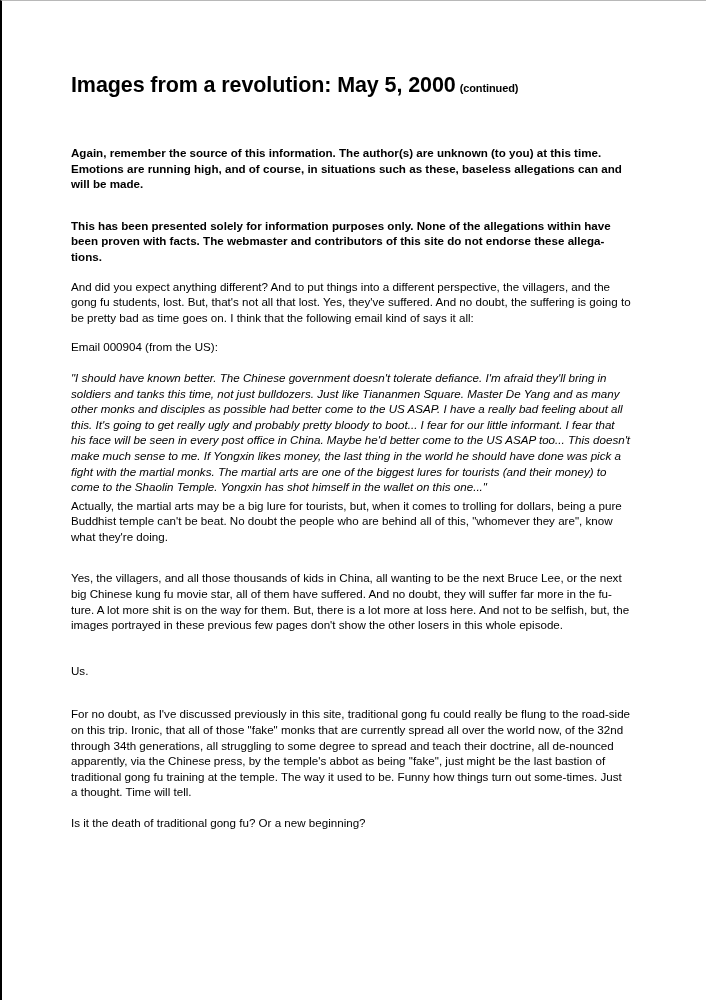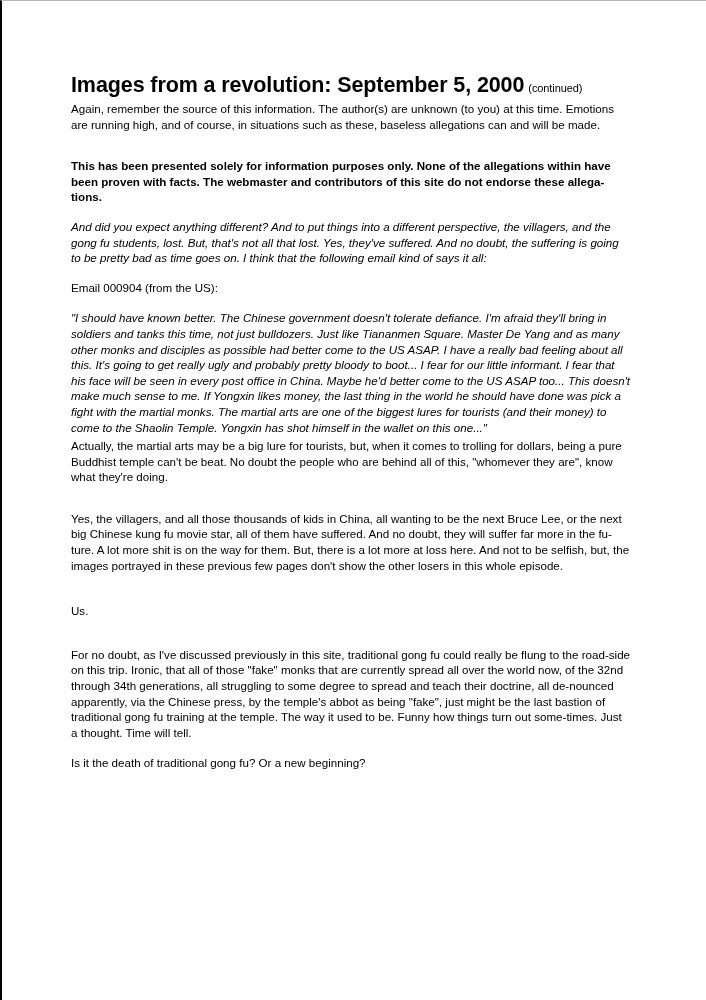--- a/index.html
+++ b/index.html
@@ -12,42 +12,42 @@
       border-left: 2px solid #000; border-top: 1px solid #b8b8b8;
       box-sizing: border-box;
     }
     .content {
       position: absolute; left: 71px; top: 72px; width: 560px;
     }
     h1 {
       margin: 0; font-size: 21.5px; font-weight: bold; letter-spacing: -0.1px;
       line-height: 26px;
     }
-    h1 .cont { font-size: 11px; font-weight: normal; margin-left: 4px; }
+    h1 .cont { font-size: 11px; font-weight: bold; margin-left: 4px; }
     p { margin: 0; font-size: 11.6px; line-height: 15.6px; }
-    .warn { font-weight: normal; }
+    .warn { font-weight: bold; margin-top: 44px; }
     .disclaimer { font-weight: bold; margin-top: 26px; }
     h2 { margin: 13px 0 0 0; font-size: 15px; font-weight: normal; letter-spacing: 0.2px; line-height: 20px; }
-    .p1 { margin-top: 14px; font-style: italic; }
+    .p1 { margin-top: 14px; }
     .email-label { margin-top: 14px; }
     .quote { font-style: italic; margin-top: 15px; }
     .p2 { margin-top: 3px; }
     .p3 { margin-top: 26px; }
     .p4 { margin-top: 30px; }
     .p5 { margin-top: 28px; }
     .p6 { margin-top: 15px; }
   </style>
 </head>
 <body>
 
 <div class="page-frame"></div>
 
 <div class="content">
   <h1>
-    <span>Images from a revolution: September 5, 2000</span><span class="cont">(continued)</span>
+    <span>Images from a revolution: May 5, 2000</span><span class="cont">(continued)</span>
   </h1>
 
   <p class="warn">Again, remember the source of this information. The author(s) are unknown (to you) at this time. Emotions are running high, and of course, in situations such as these, baseless allegations can and will be made.</p>
 
   <p class="disclaimer">This has been presented solely for information purposes only. None of the allegations within have been proven with facts. The webmaster and contributors of this site do not endorse these allega-tions.</p>
 
 
   <p class="p1">And did you expect anything different? And to put things into a different perspective, the villagers, and the gong fu students, lost. But, that's not all that lost. Yes, they've suffered. And no doubt, the suffering is going to be pretty bad as time goes on. I think that the following email kind of says it all:</p>
 
   <p class="email-label">Email 000904 (from the US):</p>

